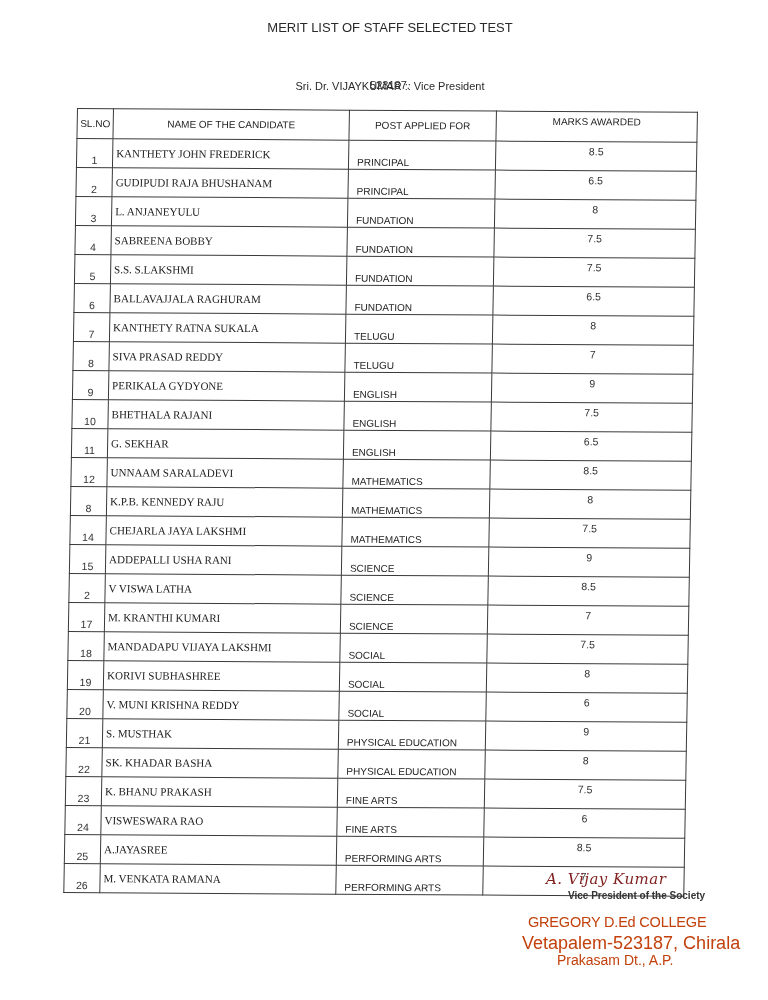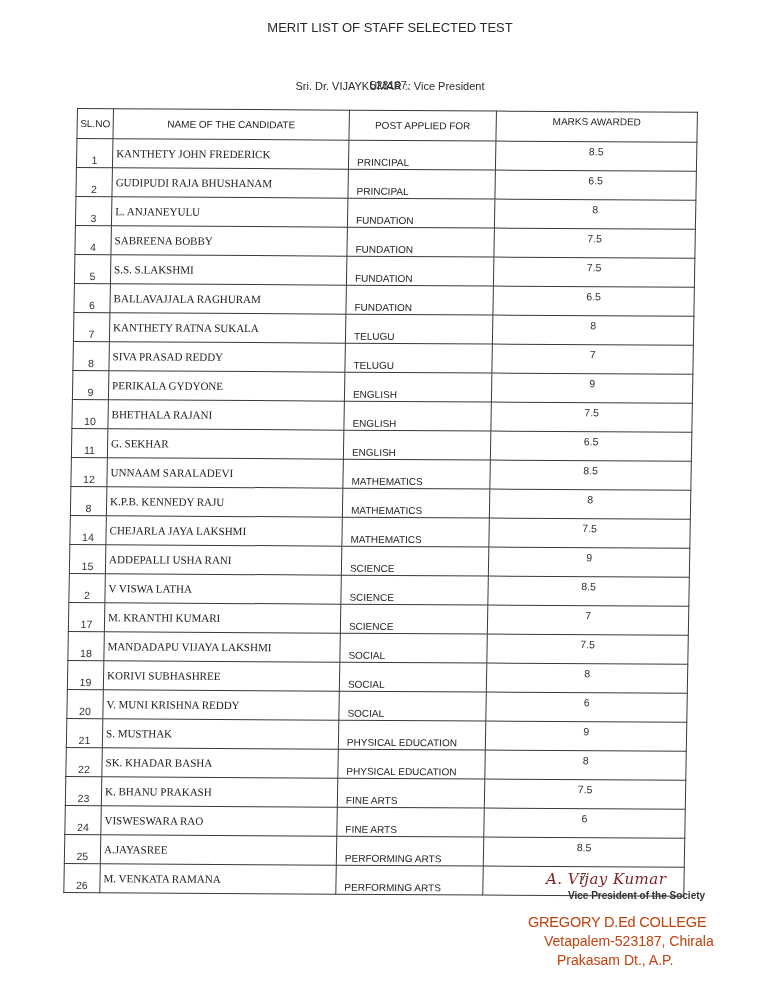--- a/index.html
+++ b/index.html
@@ -57,21 +57,21 @@
     font-style: italic; font-size: 15px; color: #7f1d1d; letter-spacing: 0.5px;
   }
   .sig-title {
     position: absolute; left: 16px; top: 20px; font-family: "Liberation Sans", sans-serif;
     font-weight: bold; font-size: 10px; color: #333; margin-left: 32px;
   }
   .stamp {
     position: absolute; font-family: "Liberation Sans", sans-serif; color: #c2410c; white-space: nowrap;
   }
   #stamp1 { left: 8px; top: 44px; font-size: 14.5px; font-weight: normal; letter-spacing: -0.2px; }
-  #stamp2 { left: 24px; top: 63px; font-size: 14px; }
+  #stamp2 { left: 2px; top: 63px; font-size: 18px; }
   #stamp3 { left: 37px; top: 82px; font-size: 14px; }
 </style>
 </head>
 <body>
 
 <div class="page">
   <div class="hdr" id="title">MERIT LIST OF STAFF SELECTED TEST</div>
   <div class="hdr" id="addr2">523187.</div>
   <div class="hdr" id="vp">Sri. Dr. VIJAYKUMAR :: Vice President</div>
 

